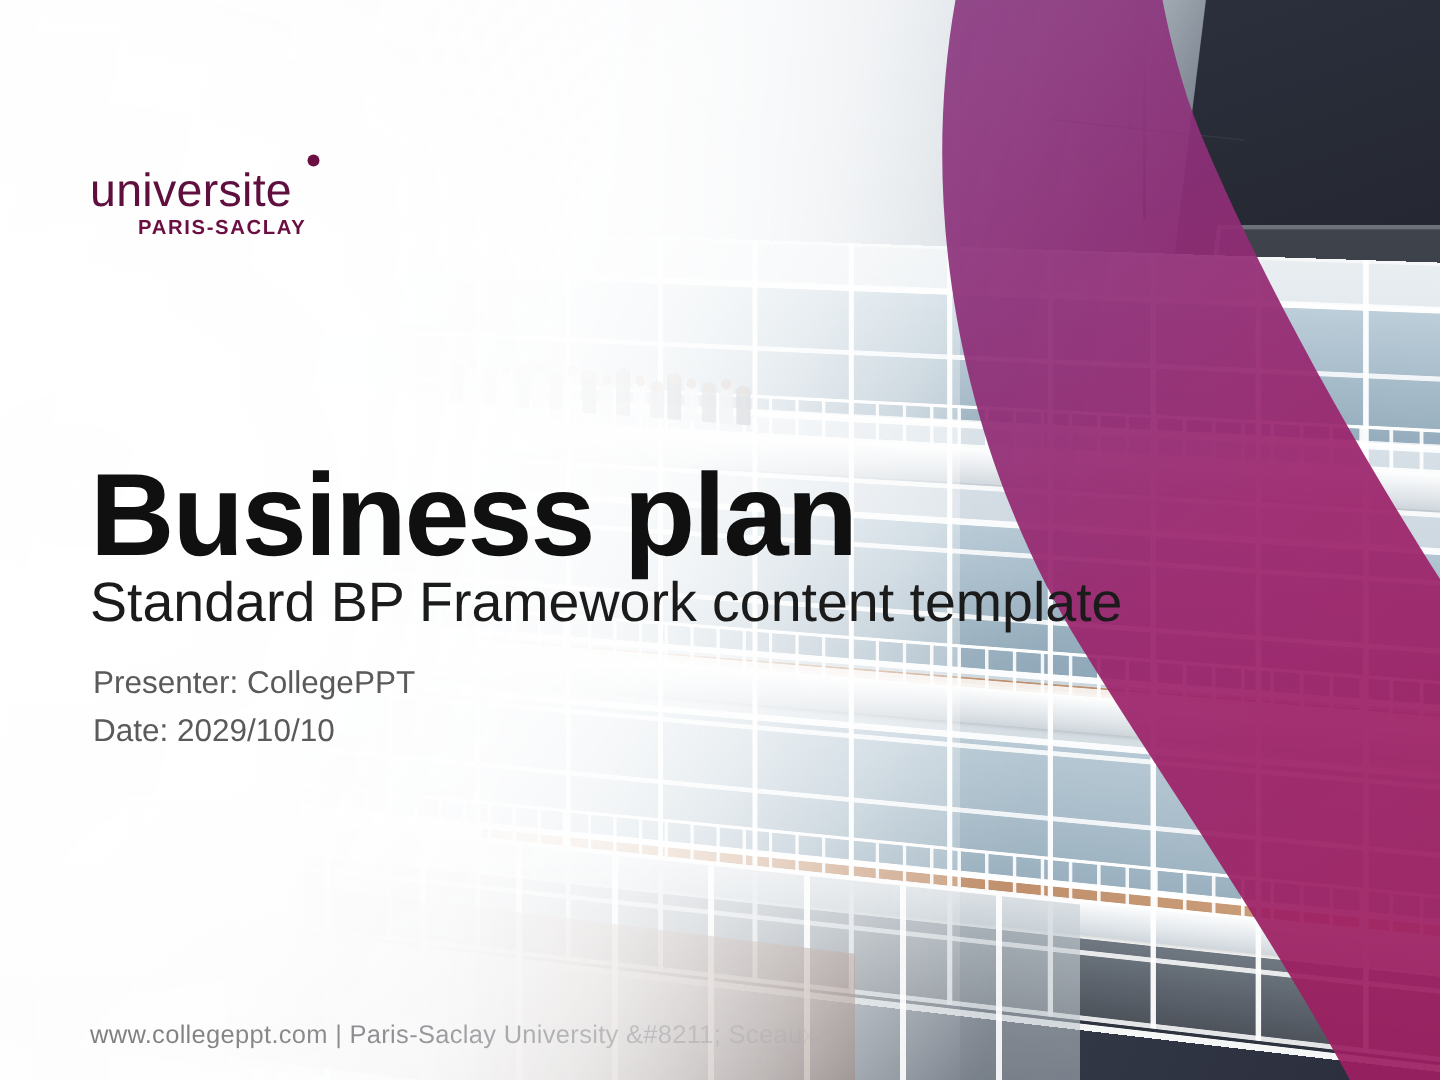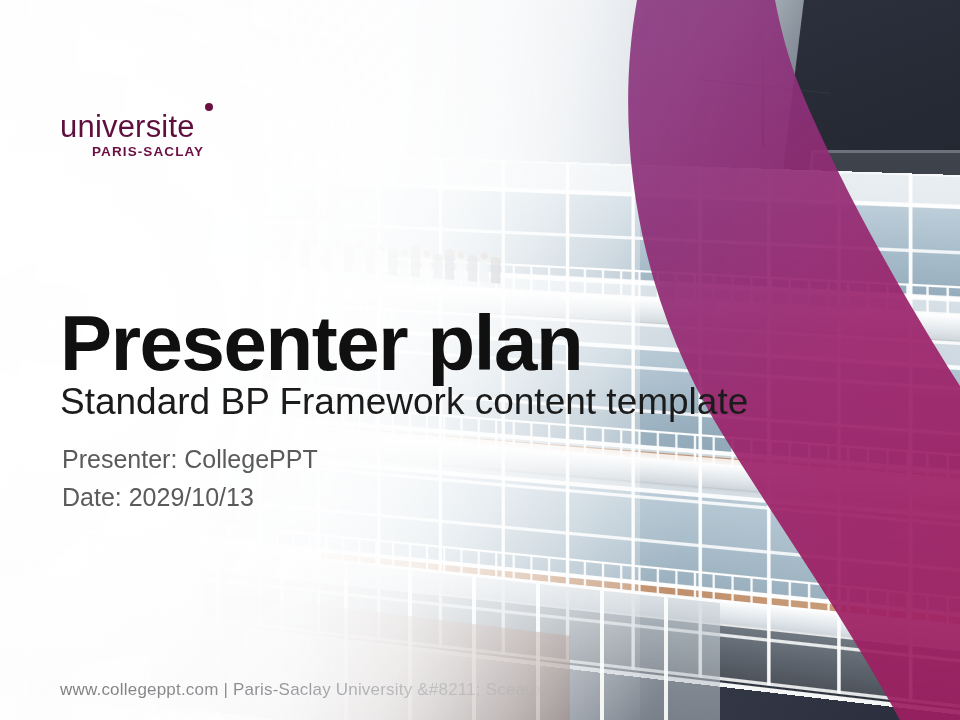--- a/index.html
+++ b/index.html
@@ -245,21 +245,21 @@
     font-weight: 400;
     color: #1b1b1b;
     line-height: 1.15;
     white-space: nowrap;
     text-align: right;
   }
   .meta {
     position: absolute;
     left: 62px; top: 440px;
     color: #5a5a5a;
-    font-size: 25px;
+    font-size: 21px;
     line-height: 1.52;
     white-space: nowrap;
   }
   .footer {
     position: absolute;
     left: 60px; top: 680px;
     font-size: 17px;
     color: #7d7d7d;
     letter-spacing: .2px;
     white-space: nowrap;
@@ -349,27 +349,27 @@
     </svg>
   </div>
 
   <div class="content">
 
     <div class="logo">
       <div class="word">universite</div><span class="dot"></span>
       <div class="sub">PARIS-SACLAY</div>
     </div>
 
-    <h1 class="title">Presenter plan</h1>
+    <h1 class="title">Business plan</h1>
 
     <h2 class="subtitle">Standard BP Framework content template</h2>
 
     <div class="meta">
       <div>Presenter: CollegePPT</div>
-      <div>Date: 2029/10/13</div>
+      <div>Date: 2029/10/10</div>
     </div>
 
     <div class="footer">
       <span class="fade">www.collegeppt.com | Paris-Saclay University &amp;#8211; Sceaux</span>
     </div>
 
   </div>
 </div>
 
 </body></html>

